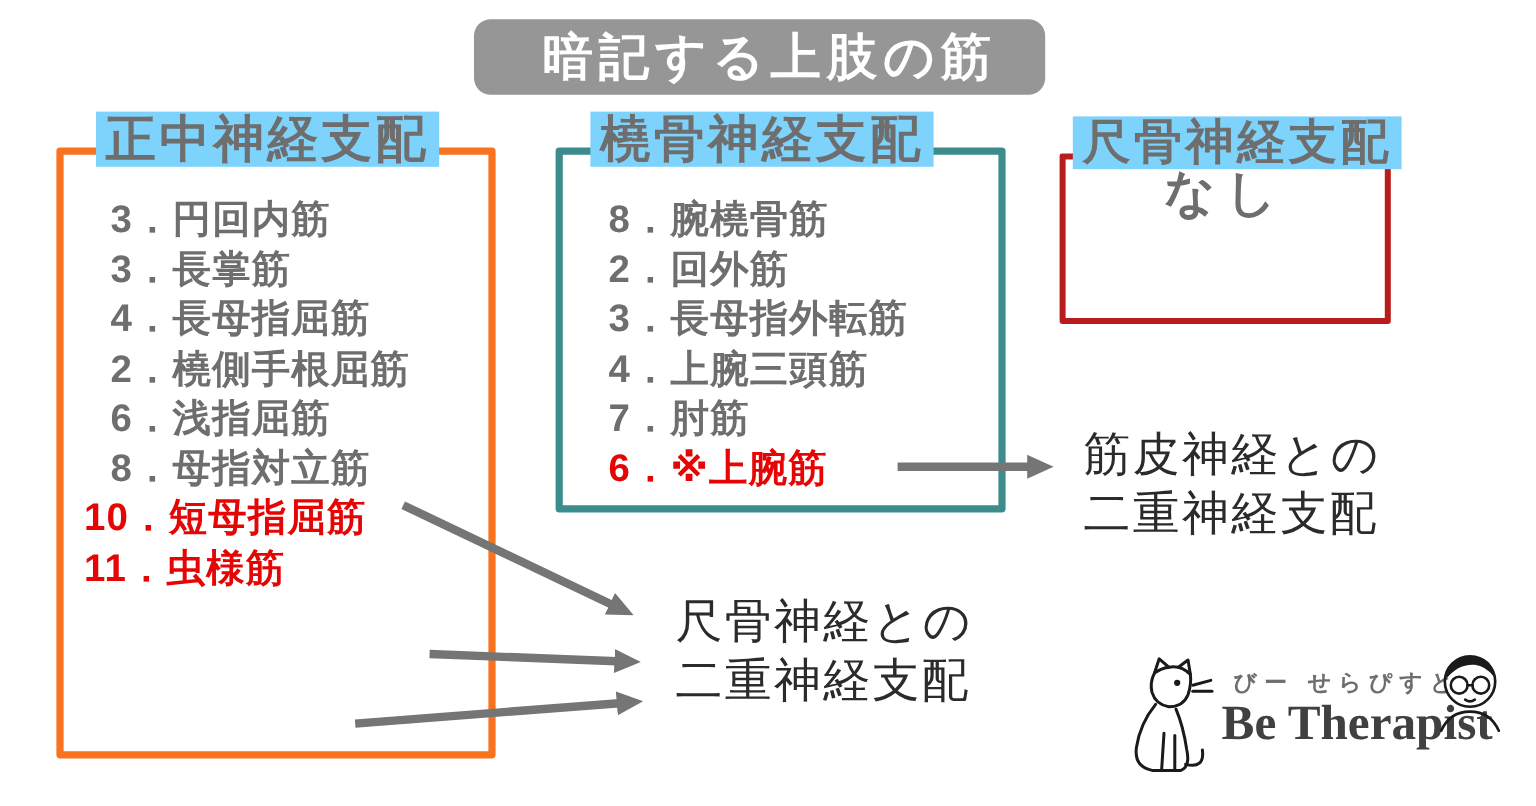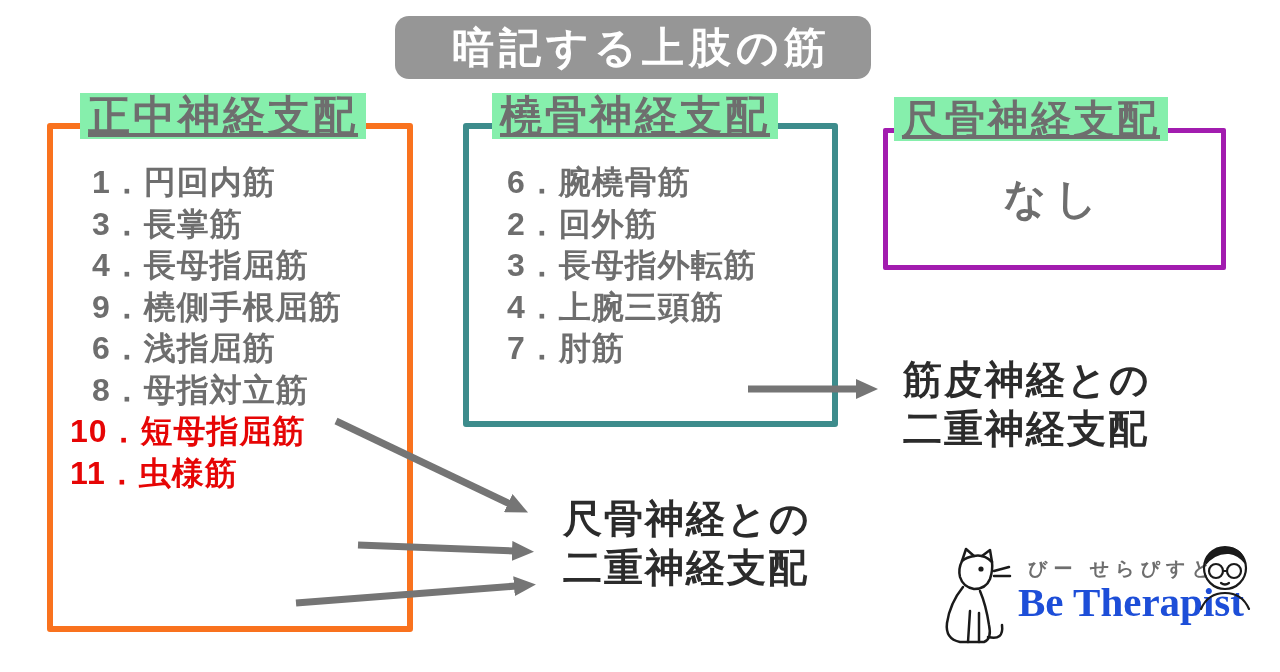--- a/index.html
+++ b/index.html
@@ -14,86 +14,87 @@
     position:absolute;left:395px;top:16px;width:476px;height:63px;
     background:#969696;border-radius:14px;
     display:flex;align-items:center;justify-content:center;
     color:#ffffff;font-size:42px;font-weight:bold;letter-spacing:5px;white-space:nowrap;padding-left:17px;
   }
 
   
   .nerve-box{position:absolute;background:transparent}
   #box-median{left:47px;top:123px;width:366px;height:509px;border:6px solid #F9721E;border-radius:3px}
   #box-radial{left:463px;top:123px;width:375px;height:304px;border:6px solid #3D8C8C;border-radius:3px}
-  #box-ulnar{left:883px;top:128px;width:343px;height:142px;border:5px solid #a21caf;border-radius:2px;
-             display:flex;align-items:center;justify-content:center}
+  #box-ulnar{left:883px;top:128px;width:276px;height:142px;border:5px solid #b91c1c;border-radius:2px;
+             display:flex;justify-content:center}
 
   .box-header{
-    position:absolute;background:#86efac;color:#6E6E6E;
+    position:absolute;background:#7dd3fc;color:#6E6E6E;
     font-size:42px;font-weight:bold;letter-spacing:3px;
-    padding:0 8px;line-height:1.1;white-space:nowrap;z-index:3;text-decoration:underline;
+    padding:0 8px;line-height:1.1;white-space:nowrap;z-index:3;
   }
   #hdr-median{left:80px;top:93px}
   #hdr-radial{left:492px;top:93px}
   #hdr-ulnar{left:894px;top:97px;font-size:40px}
 
   .none-text{font-size:42px;font-weight:bold;color:#6E6E6E;letter-spacing:8px}
 
   
   .muscle-list{position:absolute;color:#6E6E6E;font-size:32px;font-weight:bold;letter-spacing:1px;z-index:2}
   #list-median{left:92px;top:162px}
   #list-radial{left:507px;top:162px}
   .muscle-list .li{height:41.5px;line-height:41.5px;white-space:nowrap}
   .li.red{color:#E60505}
   .li.shift{margin-left:-22px}
 
   
-  .annotation{position:absolute;color:#2B2B2B;font-size:39px;font-weight:bold;line-height:49px;letter-spacing:2px;z-index:2;white-space:nowrap}
+  .annotation{position:absolute;color:#2B2B2B;font-size:39px;font-weight:normal;line-height:49px;letter-spacing:2px;z-index:2;white-space:nowrap}
   #ann-musculo{left:903px;top:355px}
   #ann-ulnar{left:563px;top:494px}
 
   
   #arrows{position:absolute;left:0;top:0;width:1280px;height:672px;z-index:4;pointer-events:none}
 
   
   #logo-cat{position:absolute;left:932px;top:545px;z-index:2}
   #logo-face{position:absolute;left:1193px;top:538px;z-index:2}
   #logo-kana{position:absolute;left:1028px;top:556px;font-size:19px;color:#6E6E6E;
              letter-spacing:6px;font-weight:bold;white-space:nowrap;z-index:2}
   #logo-name{position:absolute;left:1018px;top:578px;font-size:41px;font-weight:bold;
-             font-family:"Liberation Serif","DejaVu Serif",serif;color:#1d4ed8;white-space:nowrap;z-index:2}
+             font-family:"Liberation Serif","DejaVu Serif",serif;color:#404040;white-space:nowrap;z-index:2}
 </style>
 </head>
 <body>
 
 <div class="title-pill">
   <span>暗記する上肢の筋</span>
 </div>
 
 <div class="nerve-box" id="box-median"></div>
 <div class="box-header" id="hdr-median">正中神経支配</div>
 <div class="muscle-list" id="list-median">
-  <div class="li">1．円回内筋</div>
+  <div class="li">3．円回内筋</div>
   <div class="li">3．長掌筋</div>
   <div class="li">4．長母指屈筋</div>
-  <div class="li">9．橈側手根屈筋</div>
+  <div class="li">2．橈側手根屈筋</div>
   <div class="li">6．浅指屈筋</div>
   <div class="li">8．母指対立筋</div>
   <div class="li red shift">10．短母指屈筋</div>
   <div class="li red shift">11．虫様筋</div>
 </div>
 
 <div class="nerve-box" id="box-radial"></div>
 <div class="box-header" id="hdr-radial">橈骨神経支配</div>
 <div class="muscle-list" id="list-radial">
-  <div class="li">6．腕橈骨筋</div>
+  <div class="li">8．腕橈骨筋</div>
   <div class="li">2．回外筋</div>
   <div class="li">3．長母指外転筋</div>
   <div class="li">4．上腕三頭筋</div>
   <div class="li">7．肘筋</div>
+  <div class="li red">6．※上腕筋</div>
 </div>
 
 <div class="nerve-box" id="box-ulnar">
   <span class="none-text">なし</span>
 </div>
 <div class="box-header" id="hdr-ulnar">尺骨神経支配</div>
 
 <div class="annotation" id="ann-musculo">
   <div>筋皮神経との</div>
   <div>二重神経支配</div>

